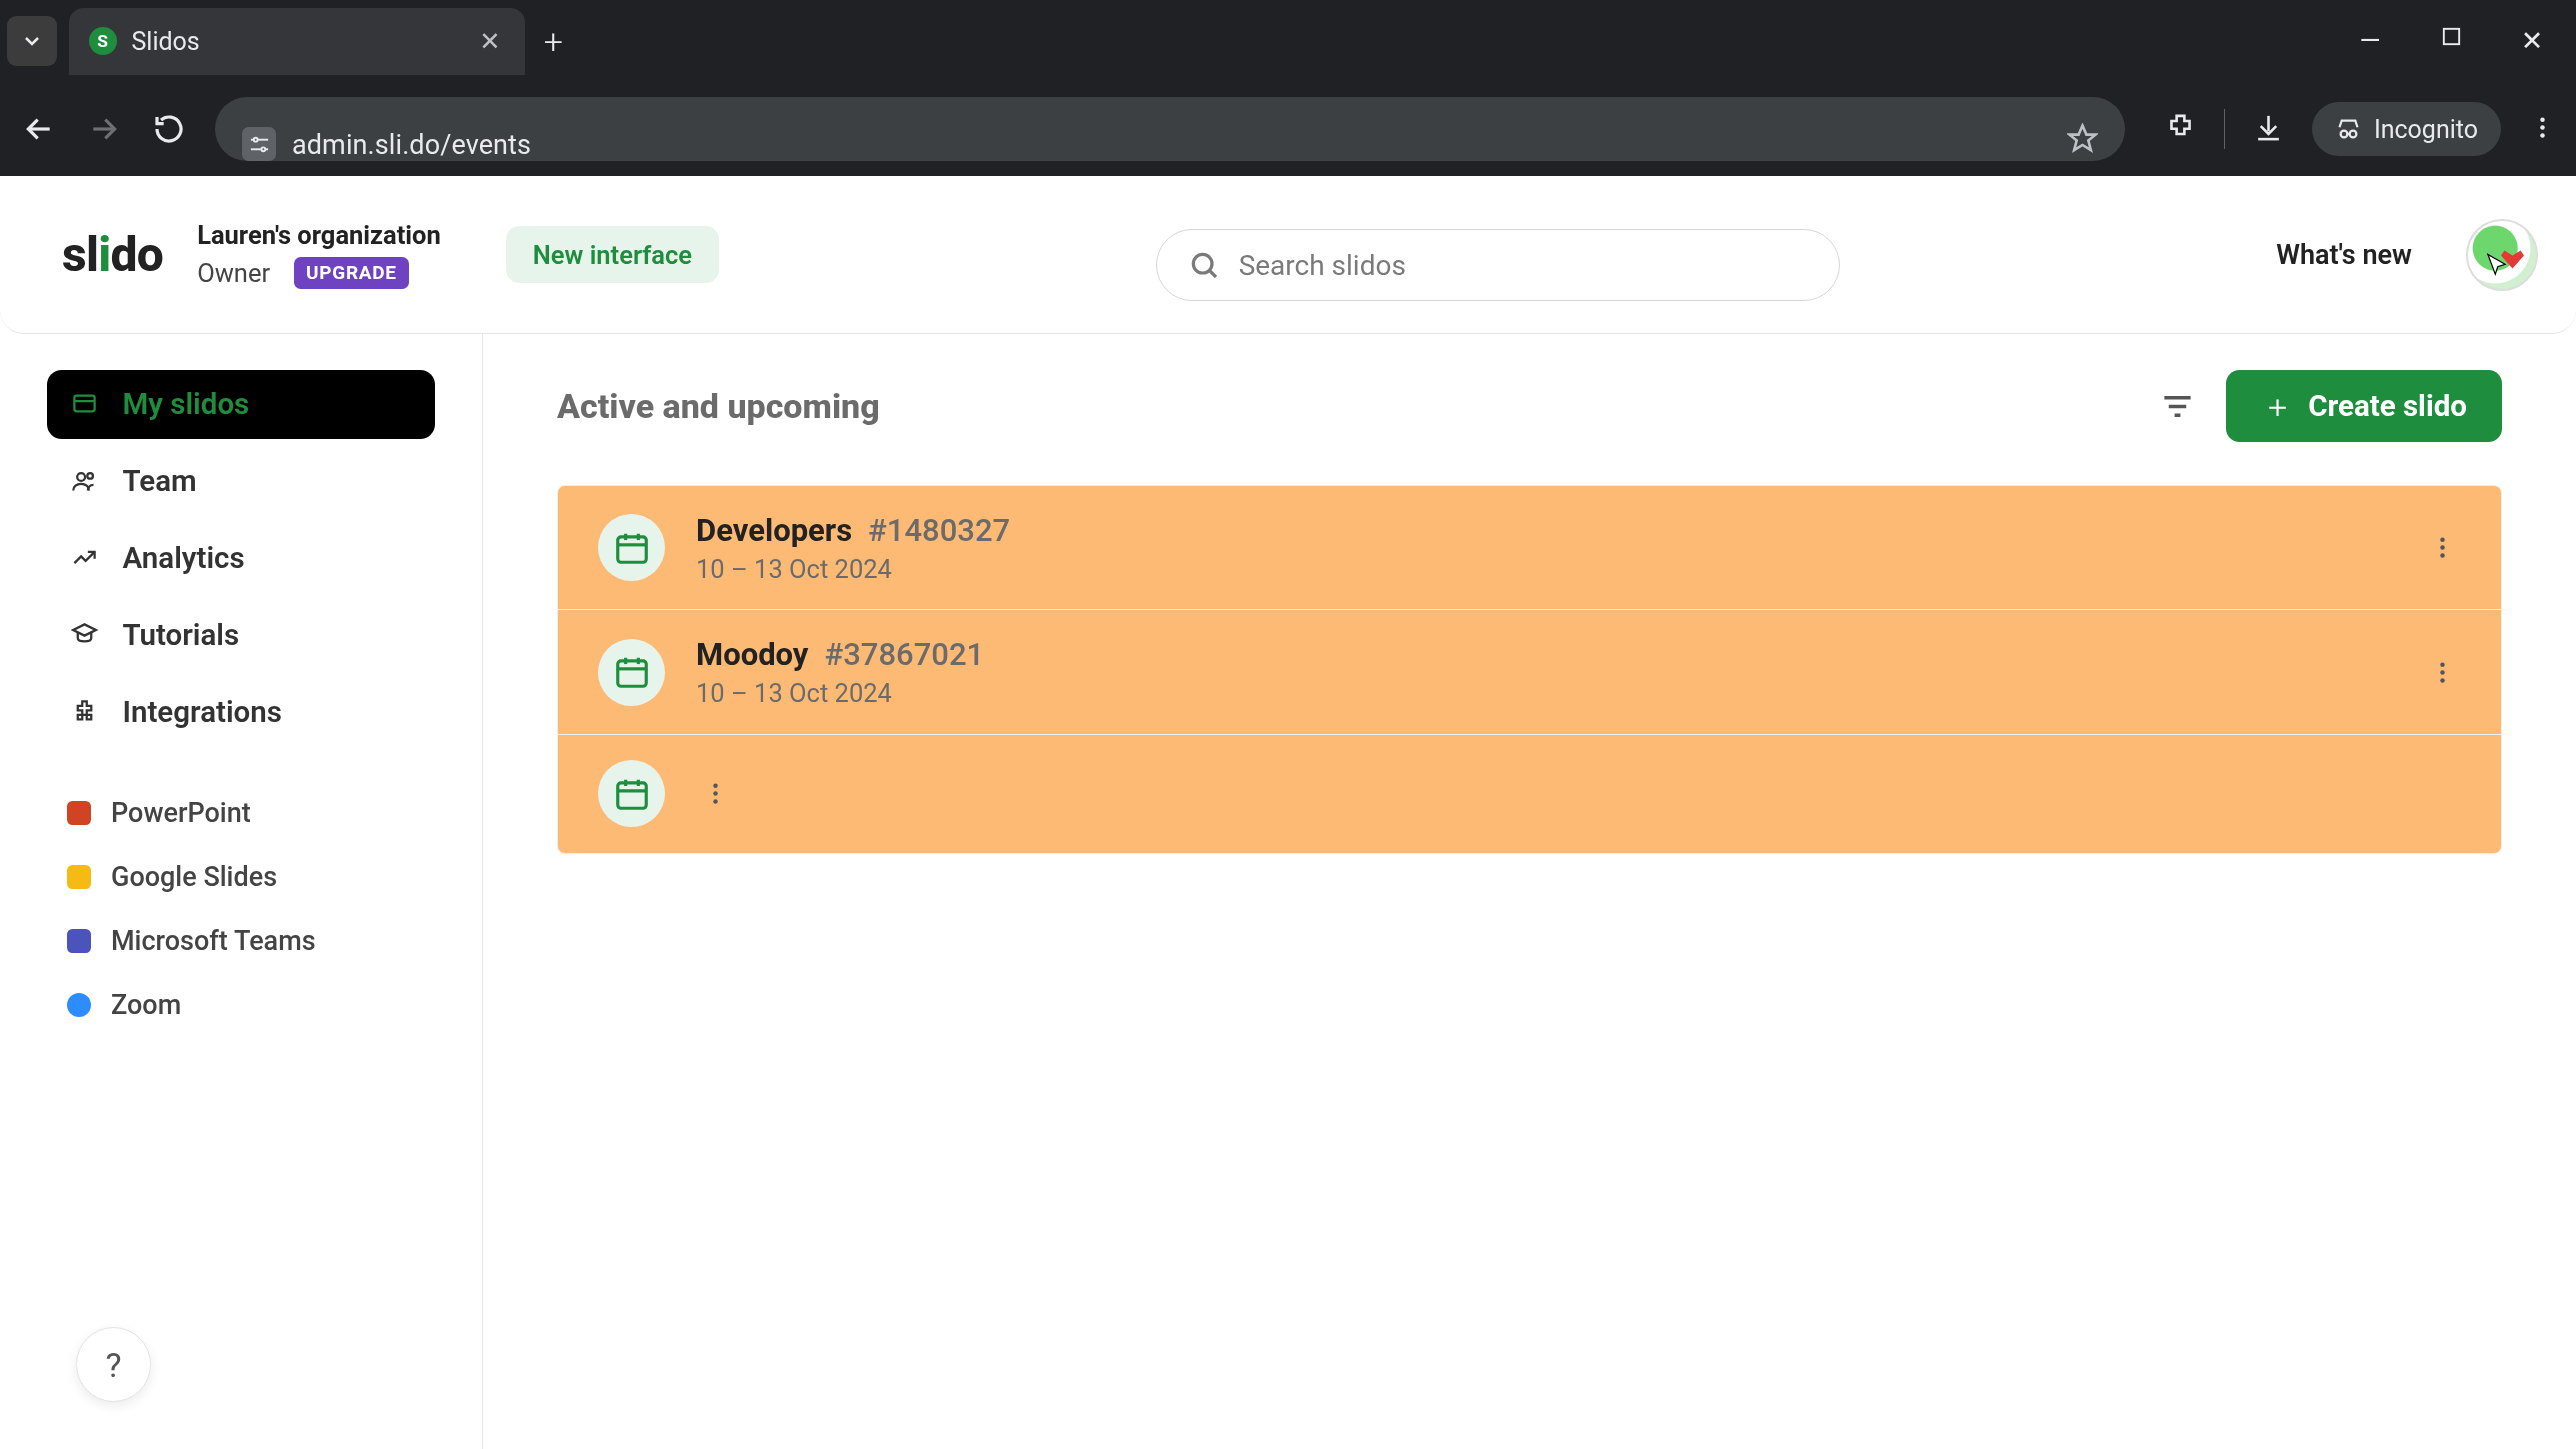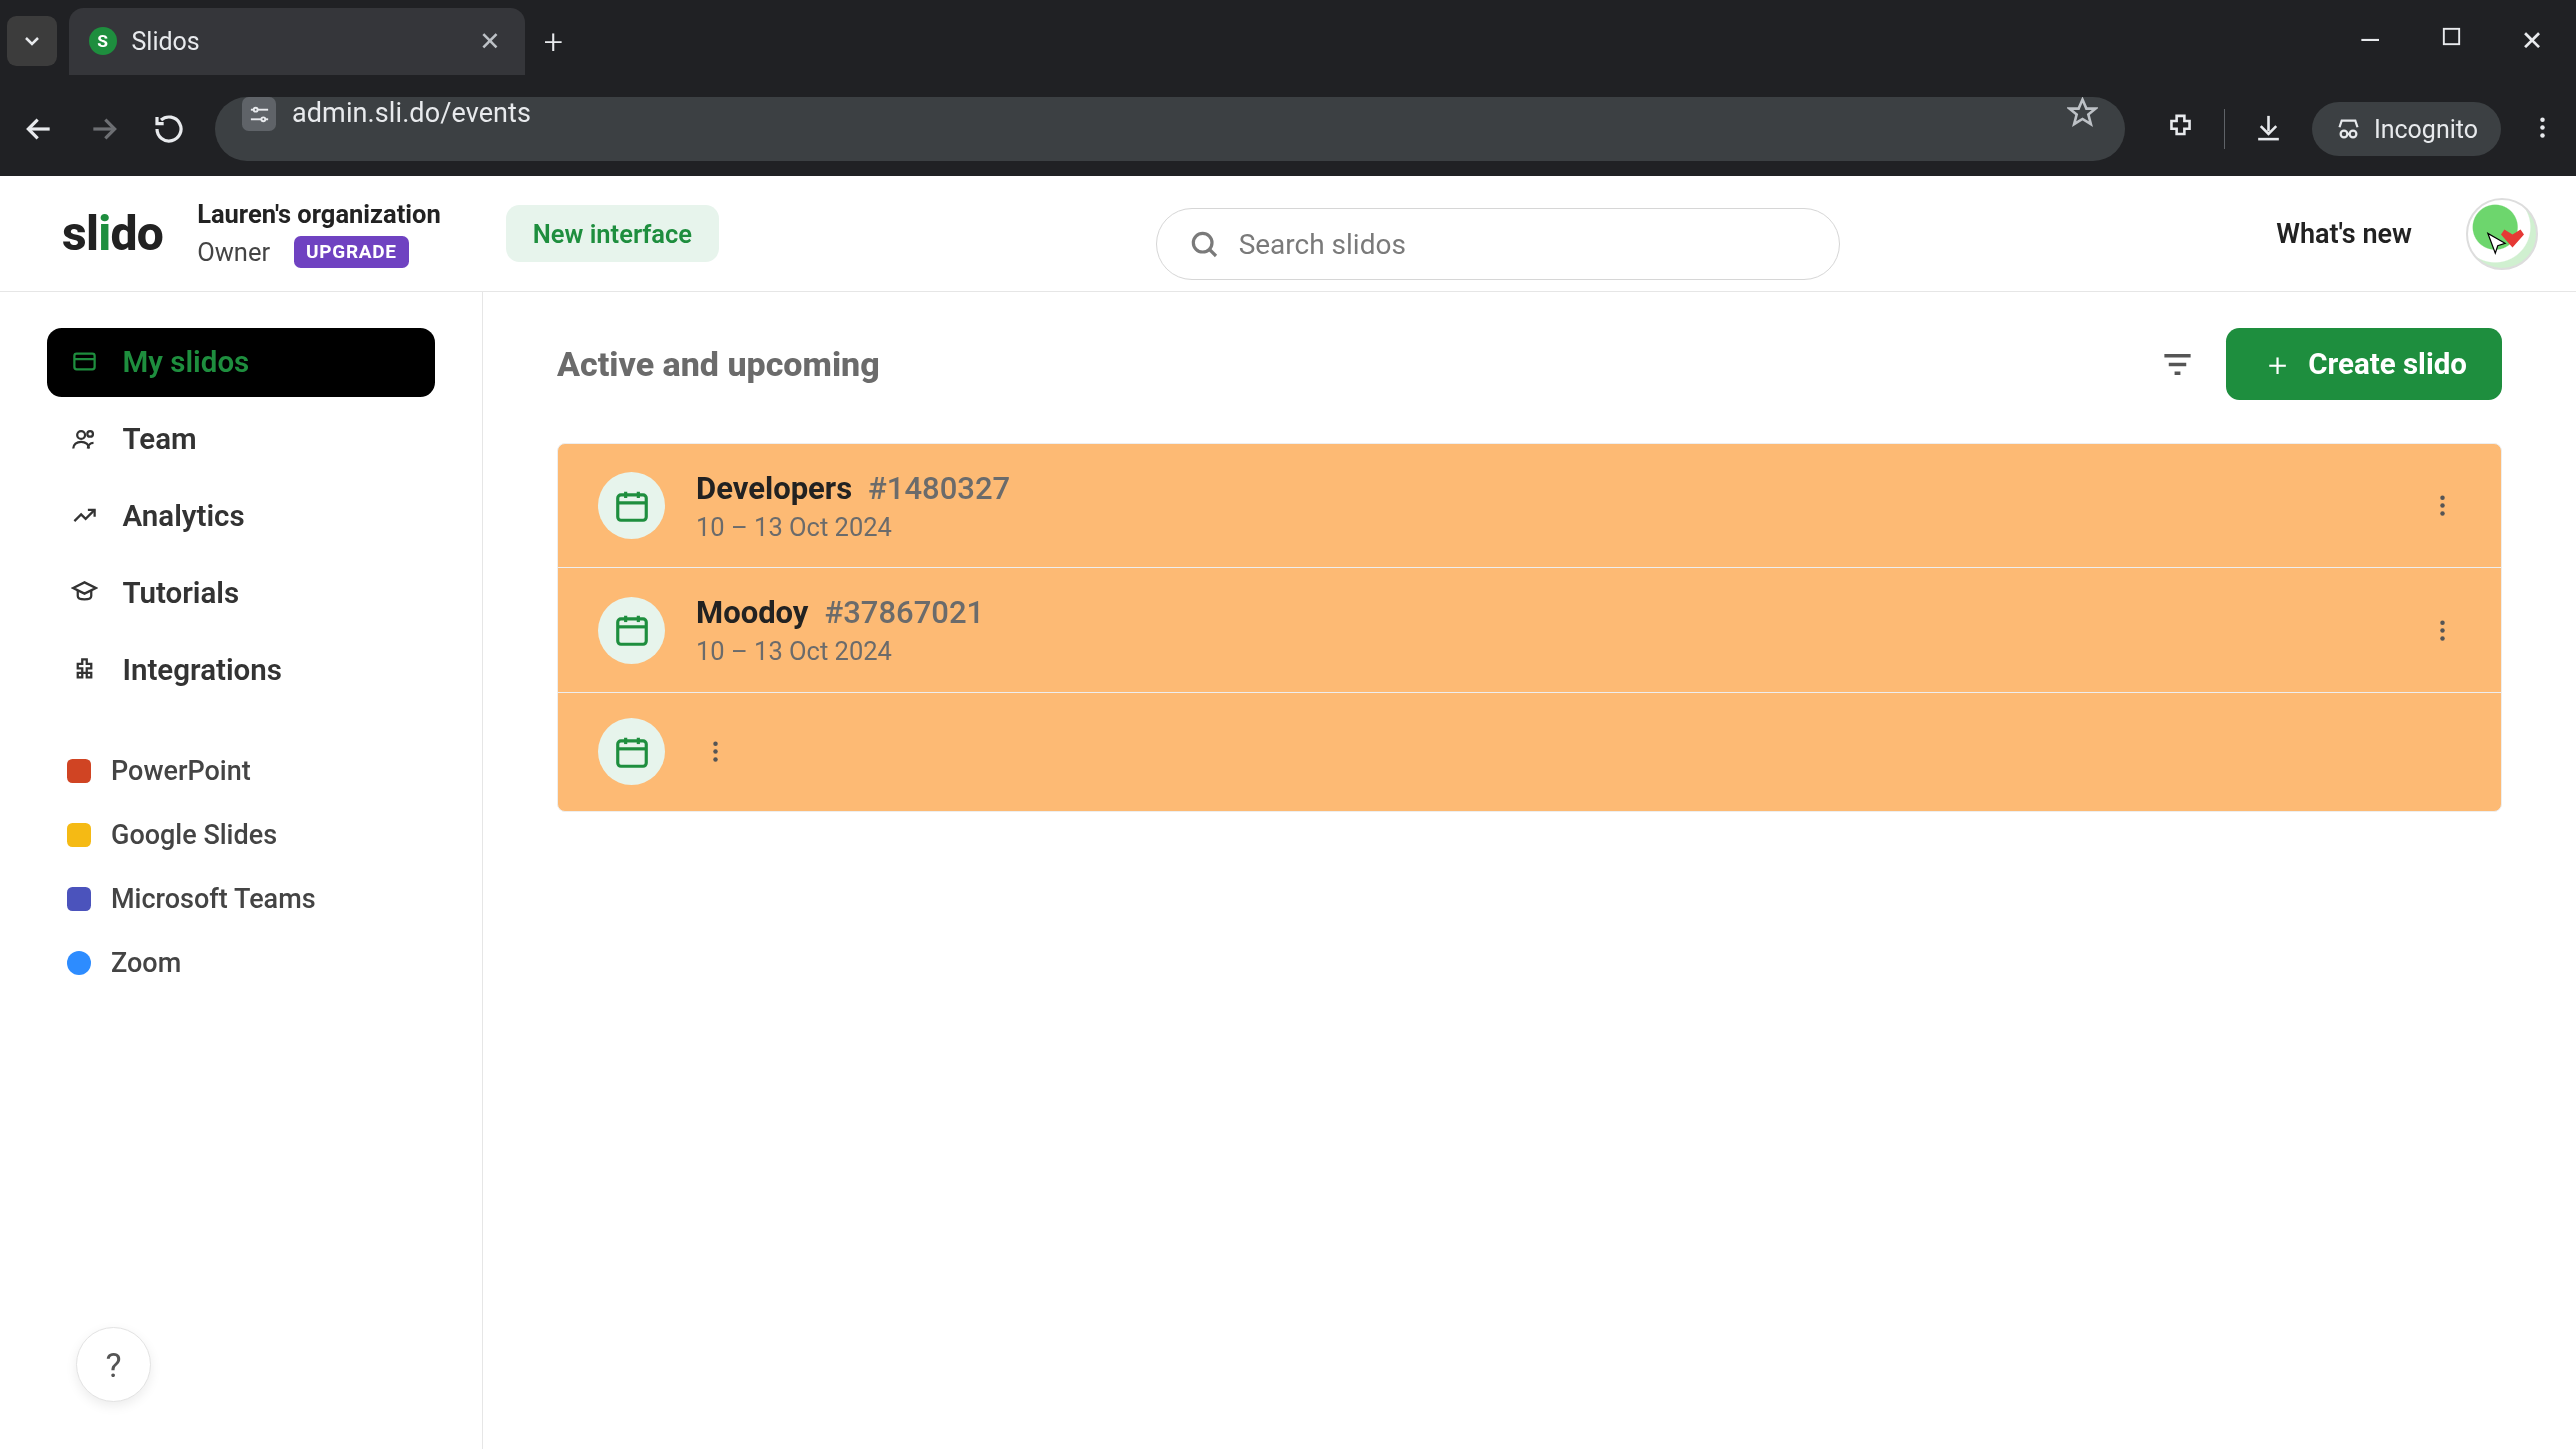--- a/index.html
+++ b/index.html
@@ -13,30 +13,30 @@
   .tab-favicon { width:28px; height:28px; border-radius:50%; background:#1e8e3e; color:#fff; display:flex; align-items:center; justify-content:center; font-weight:700; font-size:17.4px; }
   .tab-title { flex:1; }
   .tab-close { font-size:25.5px; color:#bdc1c6; padding: 0 4px; }
   .new-tab { margin-left: 19px; color:#e8eaed; font-size:34px; font-weight:300; }
   .winctrls { margin-left:auto; display:flex; gap: 47px; padding-right: 27px; color:#e8eaed; font-size:27px; }
   .winctrls span { display:inline-flex; width:34px; justify-content:center; }
 
   .addr-bar { display:flex; align-items:center; height: 94px; padding: 0 20px; gap: 27px; color:#bdc1c6; }
   .nav-btn { width:38px; height:38px; display:flex; align-items:center; justify-content:center; }
   .nav-btn svg { width:32px; height:32px; }
-  .url-box { flex:1; height: 64px; background:#3c4043; border-radius: 32px; display:flex; align-items:flex-start; padding: 0 27px; gap: 16px; color:#e8eaed; font-size:27px; }
+  .url-box { flex:1; height: 64px; background:#3c4043; border-radius: 32px; display:flex; align-items:flex-end; padding: 0 27px; gap: 16px; color:#e8eaed; font-size:27px; }
   .site-settings { width:34px; height:34px; border-radius:6.7px; background:#5f6368; display:flex; align-items:center; justify-content:center; font-size:19px; }
   .url-text { letter-spacing:0.1px; }
   .url-actions { display:flex; align-items:center; gap: 28px; padding-left: 13.4px; }
   .url-actions .sep { width:0.7px; height:40px; background:#5f6368; }
   .incognito-chip { display:flex; align-items:center; gap:12px; background:#3c4043; border-radius: 32px; height:54px; padding:0 23px; font-size:25px; color:#e8eaed; }
 
   
   .app { width:100%; height: calc(1449px - 176px); display:flex; flex-direction:column; background:#fff; }
-  .app-topbar { height: 116px; border-bottom: 1.3px solid #e6e6e6; display:flex; align-items:center; padding: 0 38px 0 62px; gap: 34px; }
+  .app-topbar { height: 158px; border-bottom: 1.3px solid #e6e6e6; display:flex; align-items:center; padding: 0 38px 0 62px; gap: 34px; border-radius: 24px; }
   .logo { font-size: 48px; font-weight: 800; color:#222; letter-spacing:-0.7px; }
   .logo .dot { color:#1e8e3e; }
   .org { line-height:1.3; }
   .org-name { font-size:25.5px; font-weight:700; color:#222; }
   .org-row2 { display:flex; align-items:center; gap: 24px; margin-top:4px; }
   .org-role { font-size:25.5px; color:#444; }
   .upgrade-badge { background:#6f42c1; color:#fff; font-size:19px; font-weight:700; letter-spacing:0.7px; padding:4px 12px; border-radius:6.7px; }
   .new-interface { margin-left: 31px; background:#e7f4ec; color:#1e8e3e; font-size:25.5px; font-weight:600; padding: 13.4px 27px; border-radius: 13.4px; }
   .search-wrap { margin-left: auto; margin-right: auto; position:relative;margin-top:21px; }
   .search { width: 684px; height: 72px; border: 1.3px solid #d6d6d6; border-radius: 36px; background:#fff; display:flex; align-items:center; gap:19px; padding: 0 31px; }

